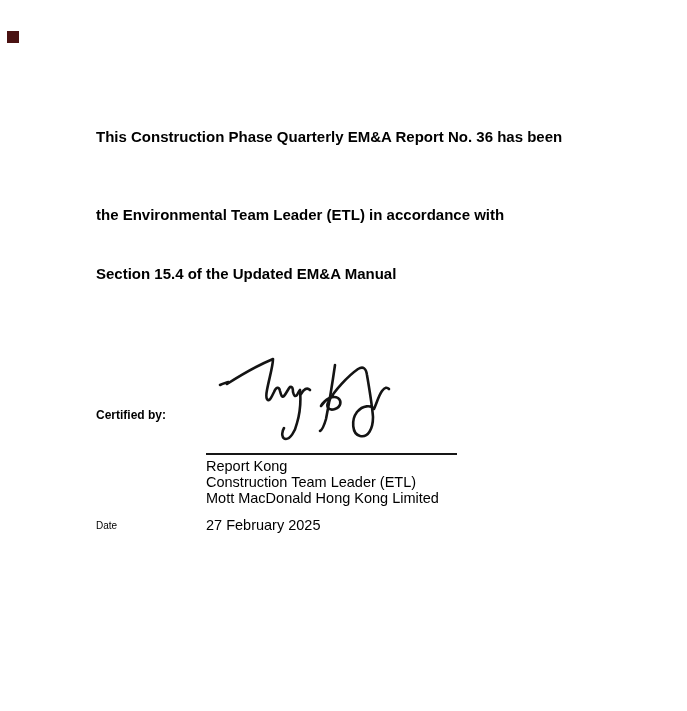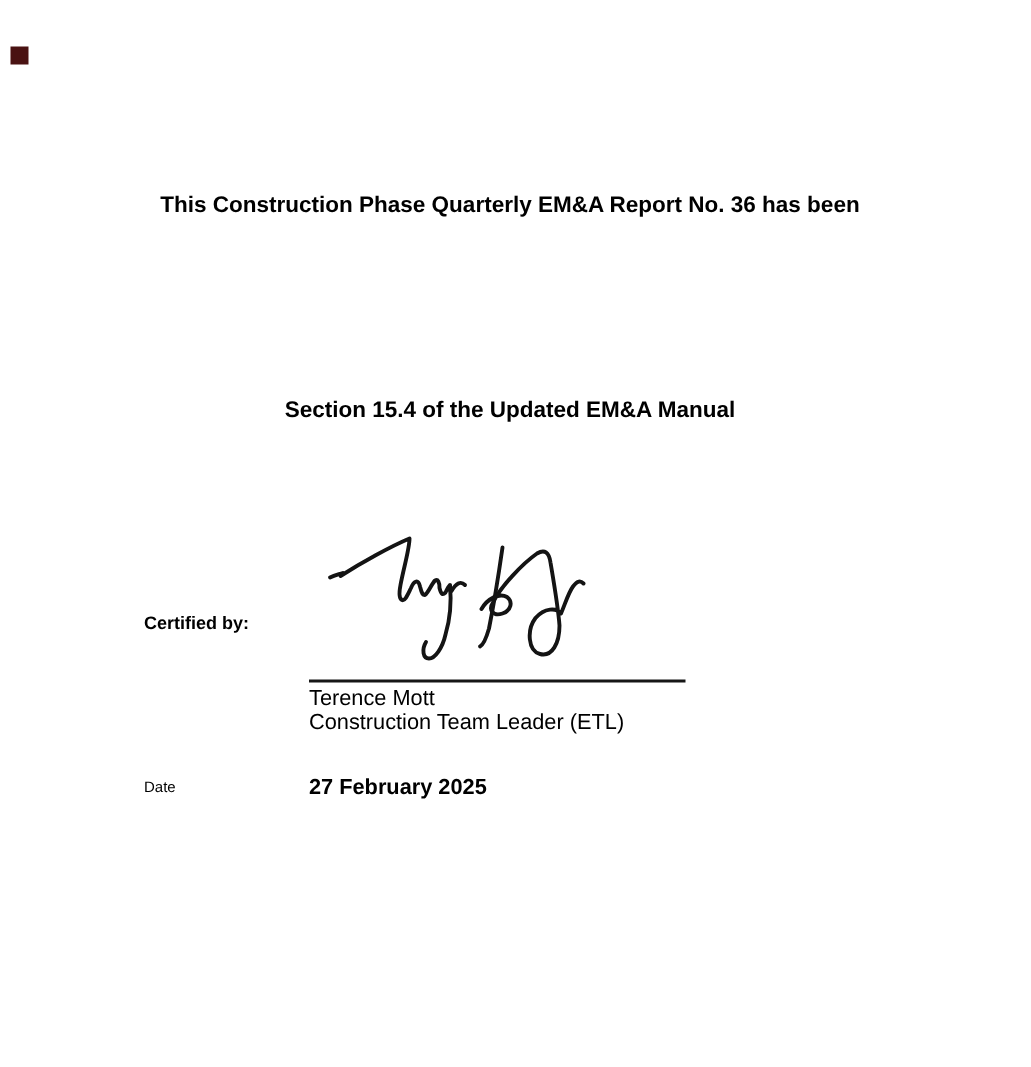--- a/index.html
+++ b/index.html
@@ -11,21 +11,21 @@
     color:#000000;
     overflow:hidden;
   }
   .corner-square{
     position:absolute;left:7px;top:31px;width:12px;height:12px;
     background:#4a1212;
   }
   .stmt{
     position:absolute;left:96px;width:488px;
     font-size:15px;line-height:18px;font-weight:bold;
-    text-align:center;white-space:nowrap;
+    text-align:left;white-space:nowrap;
   }
   .stmt.l1{top:128px;}
   .stmt.l2{top:160px;}
   .stmt.l3{top:206px;}
   .stmt.l4{top:265px;}
   .certified-by{
     position:absolute;left:96px;top:406px;
     font-size:12px;line-height:18px;font-weight:bold;white-space:nowrap;
   }
   .signature{
@@ -38,31 +38,32 @@
   .signatory{
     position:absolute;left:206px;top:458px;
     font-size:14.5px;line-height:16px;font-weight:normal;white-space:nowrap;
   }
   .date-label{
     position:absolute;left:96px;top:517px;
     font-size:10px;line-height:17px;white-space:nowrap;
   }
   .date-value{
     position:absolute;left:206px;top:517px;
-    font-size:14.5px;line-height:17px;white-space:nowrap;font-weight:bold;
+    font-size:14.5px;line-height:17px;white-space:nowrap;
   }
 </style>
 </head>
 <body>
 
 <div class="page">
 
   <div class="corner-square"></div>
 
   <div class="stmt l1">This Construction Phase Quarterly EM&amp;A Report No. 36 has been</div>
+  <div class="stmt l3">the Environmental Team Leader (ETL) in accordance with</div>
   <div class="stmt l4">Section 15.4 of the Updated EM&amp;A Manual</div>
 
   <div class="certified-by">Certified by:</div>
 
   <svg class="signature" viewBox="0 0 200 100" xmlns="http://www.w3.org/2000/svg" fill="none" stroke="#141414" stroke-width="2.6" stroke-linecap="round" stroke-linejoin="round">
     <path d="M15,36 C18,34.5 20.5,34 23.5,33"></path>
     <path d="M22,35 C36,26 56,15 68,10
              C68,17 64,30 62,41
              C61,46 61,50 63,51
              C65,52 67,47 69,43
@@ -86,20 +87,21 @@
              C168,80 163,89 155,87
              C147,85 146,71 152,63
              C158,56 166,56 169,60
              C172,53 174,46 177,42
              C180,38 182,38 184,40"></path>
   </svg>
 
   <div class="sig-line"></div>
 
   <div class="signatory">
-    <div>Terence Mott</div>
+    <div>Report Kong</div>
     <div>Construction Team Leader (ETL)</div>
+    <div>Mott MacDonald Hong Kong Limited</div>
   </div>
 
   <div class="date-label">Date</div>
   <div class="date-value">27 February 2025</div>
 
 </div>
 
 </body></html>

